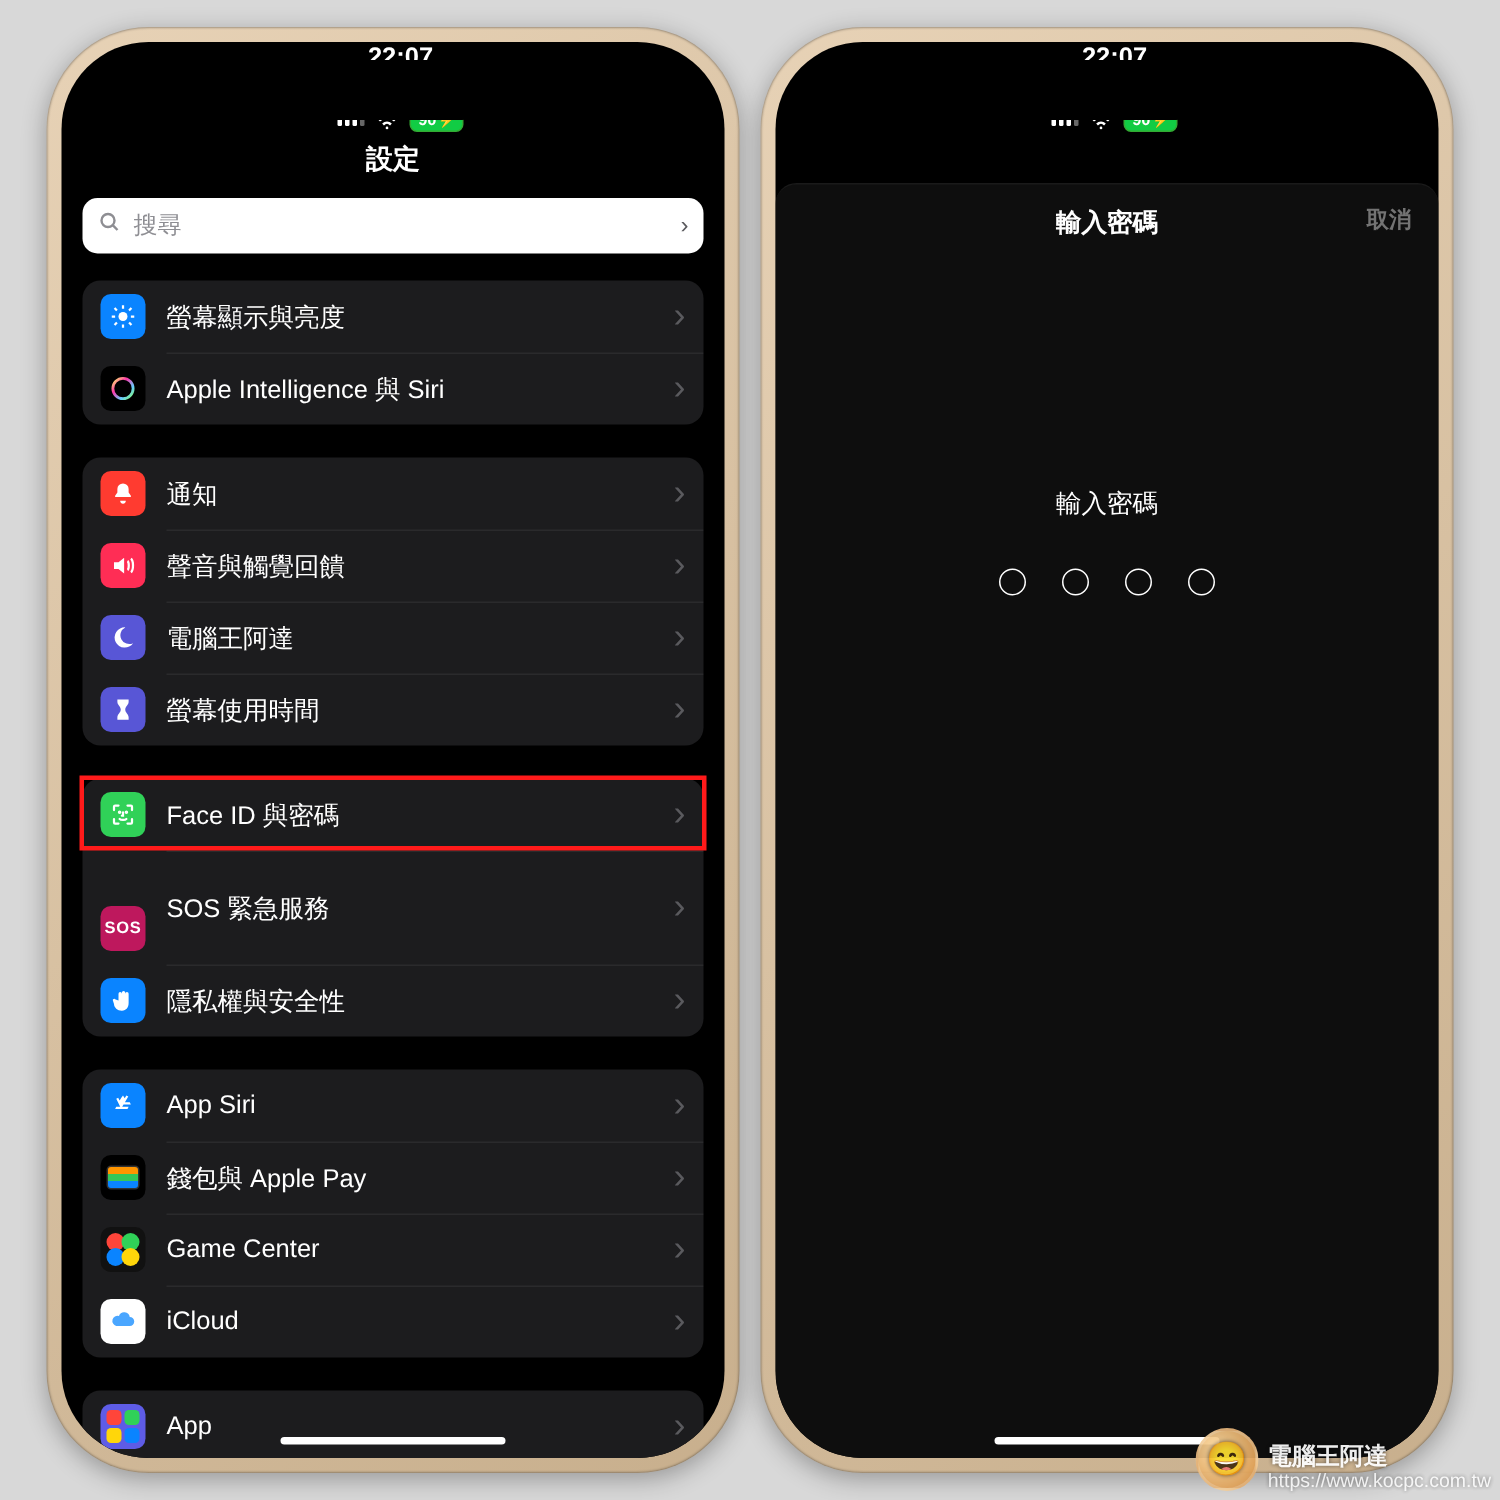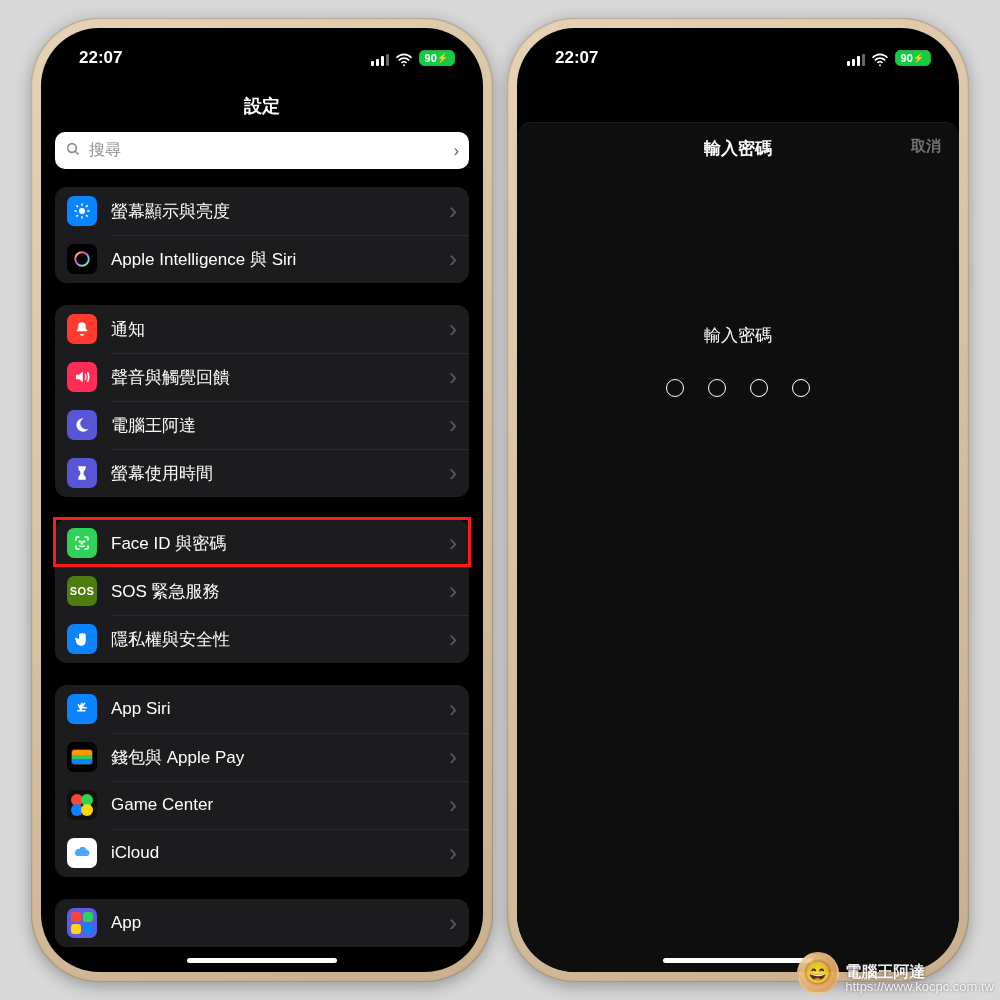--- a/index.html
+++ b/index.html
@@ -54,24 +54,25 @@
   .statusbar {
     height: 60px;
     display: flex;
     align-items: center;
     justify-content: space-between;
     padding: 0 28px 0 38px;
     font-size: 17px;
     font-weight: 600;
     position: relative;
     z-index: 20;
+    flex-direction: column;
   }
   .statusbar .right {
     display: flex;
-    align-items: flex-end;
+    align-items: flex-start;
     gap: 6px;
   }
   .signal { display:flex; align-items:flex-end; gap:2px; height:12px;}
   .signal span { width:3px; background:#fff; border-radius:1px;}
   .signal span:nth-child(1){height:5px;}
   .signal span:nth-child(2){height:7px;}
   .signal span:nth-child(3){height:10px;}
   .signal span:nth-child(4){height:12px; background:#666;}
   .wifi-icon { width:18px; height:14px; position:relative;}
   .wifi-icon svg { width:18px; height:14px; }
@@ -341,21 +342,21 @@
                   <circle cx="15" cy="10" r="0.6" fill="#fff"></circle>
                   <path d="M12 10v3h-1"></path>
                   <path d="M9 16c1 1 5 1 6 0"></path>
                 </g>
               </svg>
             </div>
             <div class="label">Face ID 與密碼</div>
             <div class="chev">›</div>
           </div>
           <div class="row">
-            <div class="icon" style="background: #4d7c0f;">
+            <div class="icon" style="background: #be185d; margin-top: 28px;">
               <span style="color:#fff;font-size:11px;font-weight:800;letter-spacing:.5px">SOS</span>
             </div>
             <div class="label">SOS 緊急服務</div>
             <div class="chev">›</div>
           </div>
           <div class="row">
             <div class="icon" style="background: rgb(10, 132, 255);">
               <svg viewBox="0 0 24 24" width="18" height="18">
                 <path fill="#fff" d="M8 12V6a1.5 1.5 0 1 1 3 0v5V5a1.5 1.5 0 1 1 3 0v6V6a1.5 1.5 0 1 1 3 0v8c0 4-2 7-6 7s-7-3-7-6l-1-3c-.5-1.3 1.5-2.3 2.4-1L8 12z"></path>
               </svg>

